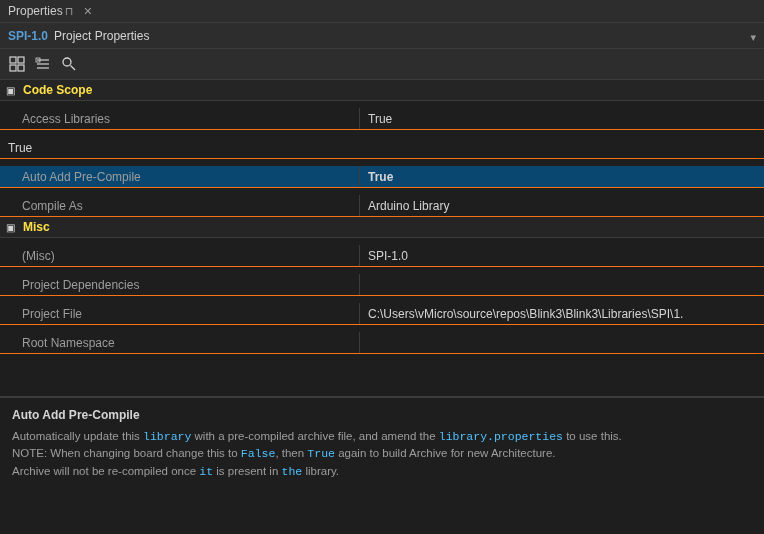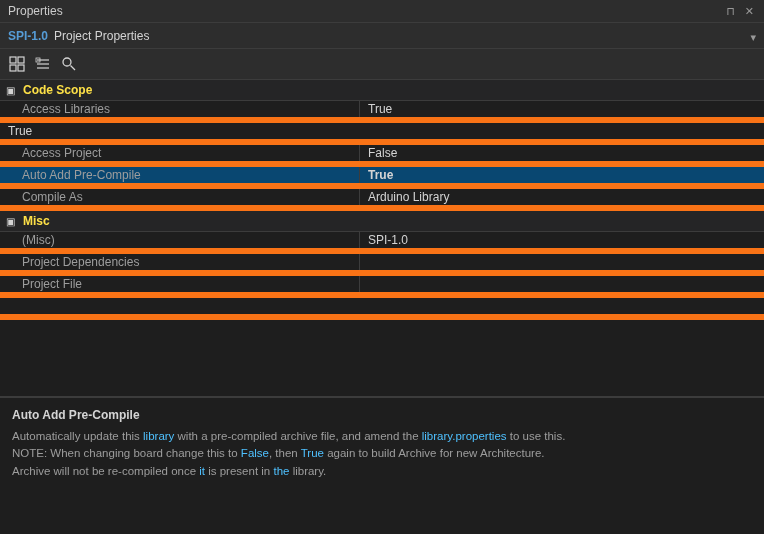--- a/index.html
+++ b/index.html
@@ -12,21 +12,21 @@
       height: 534px;
       overflow: hidden;
     }
 
     
     .title-bar {
       background: #2d2d2d;
       padding: 4px 8px;
       display: flex;
       align-items: center;
-      justify-content: space-between;
+      justify-content: flex-start;
       border-bottom: 1px solid #3c3c3c;
     }
     .title-bar-left {
       font-size: 12px;
       color: #cccccc;
     }
     .title-bar-right {
       display: flex;
       gap: 6px;
       align-items: center;
@@ -106,23 +106,24 @@
     }
     .section-header .section-label {
       font-size: 12px;
       font-weight: bold;
       color: #fde047;
     }
 
     
     .prop-row {
       display: flex;
-      border-bottom: 6px solid #f97316;
+      border-bottom: 1px solid #f97316;
       height: 22px;
       align-items: flex-end;
+      margin-top: 7px;
     }
     .prop-row.selected {
       background: #094771;
     }
     .prop-name {
       width: 360px;
       min-width: 360px;
       padding-left: 22px;
       color: #9d9d9d;
       font-size: 12px;
@@ -166,20 +167,21 @@
       color: #d4d4d4;
       margin-bottom: 6px;
     }
     .desc-text {
       font-size: 11.5px;
       color: #9d9d9d;
       line-height: 1.5;
     }
     .desc-text .highlight-blue {
       color: #4fc1ff;
+      font-family: Liberation Mono, monospace;
     }
 
     .main-content {
       position: relative;
       height: calc(534px - 26px - 30px - 32px);
     }
 
     .grid-area {
       overflow-y: auto;
       height: calc(100% - 130px);
@@ -239,24 +241,20 @@
 
     <div class="prop-row">
       <div class="prop-name">Access Libraries</div>
       <div class="prop-value">True</div>
     </div>
 
     <div class="prop-row">
       <div class="prop-value">True</div>
     </div>
 
-    <div class="prop-row">
-      <div class="prop-name">Access Project</div>
-      <div class="prop-value">False</div>
-    </div>
 
     <div class="prop-row selected">
       <div class="prop-name">Auto Add Pre-Compile</div>
       <div class="prop-value bold">True</div>
     </div>
 
     <div class="prop-row">
       <div class="prop-name">Compile As</div>
       <div class="prop-value">Arduino Library</div>
     </div>
@@ -271,23 +269,25 @@
       <div class="prop-value">SPI-1.0</div>
     </div>
 
     <div class="prop-row">
       <div class="prop-name">Project Dependencies</div>
       <div class="prop-value"></div>
     </div>
 
     <div class="prop-row">
       <div class="prop-name">Project File</div>
-    </div>
-
-    <div class="prop-row">
+      <div class="prop-value">C:\Users\vMicro\source\repos\Blink3\Blink3\Libraries\SPI\1.</div>
+    </div>
+
+    <div class="prop-row">
+      <div class="prop-name">Root Namespace</div>
       <div class="prop-value"></div>
     </div>
 
   </div>
 
   <div class="description-panel">
     <div class="desc-title">Auto Add Pre-Compile</div>
     <div class="desc-text">
       <span>Automatically update this </span><span class="highlight-blue">library</span><span> with a pre-compiled archive file, and amend the </span><span class="highlight-blue">library.properties</span><span> to use this.</span><br>
       <span>NOTE: When changing board change this to </span><span class="highlight-blue">False</span><span>, then </span><span class="highlight-blue">True</span><span> again to build Archive for new Architecture.</span><br>

